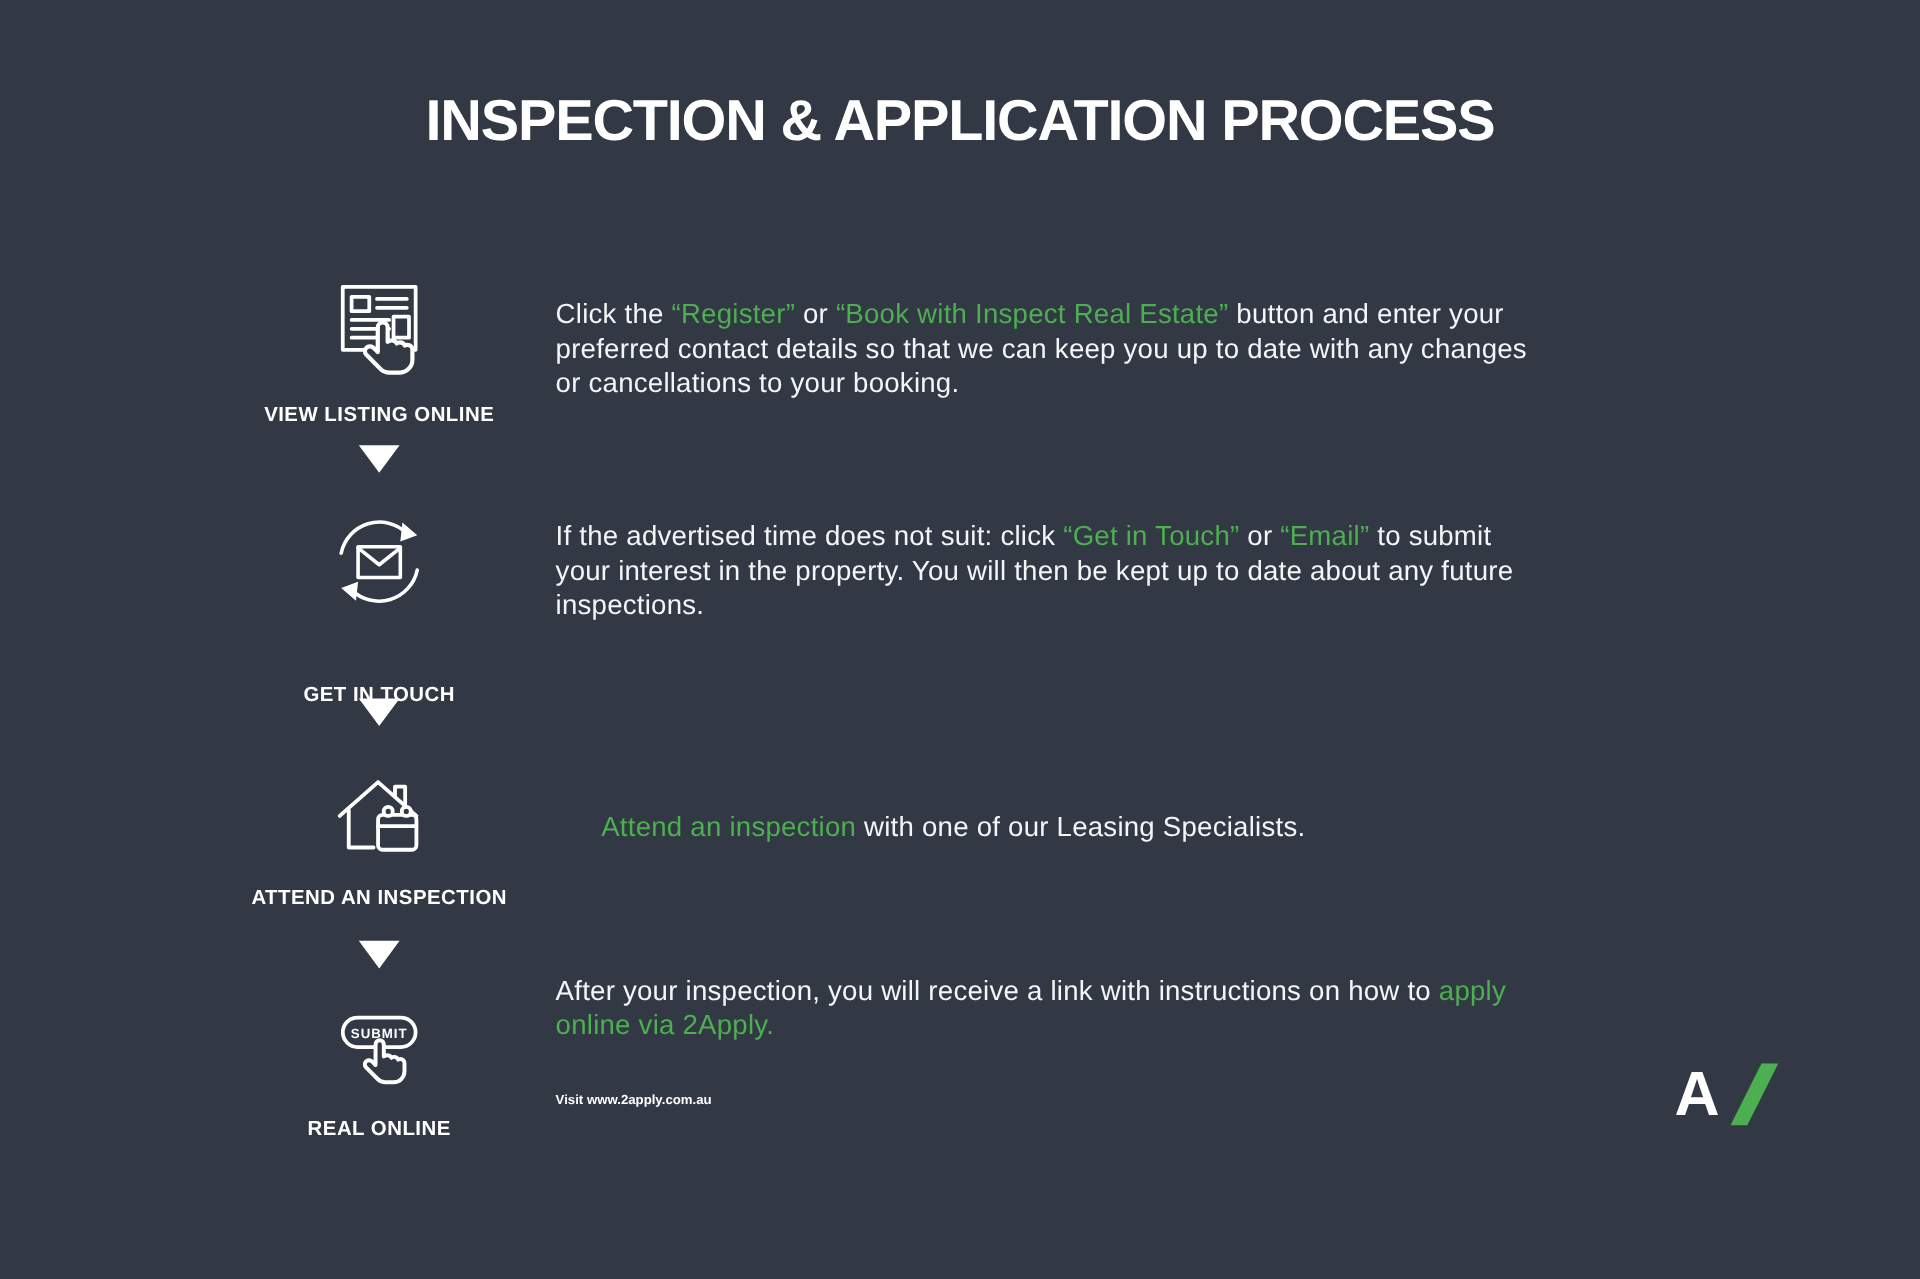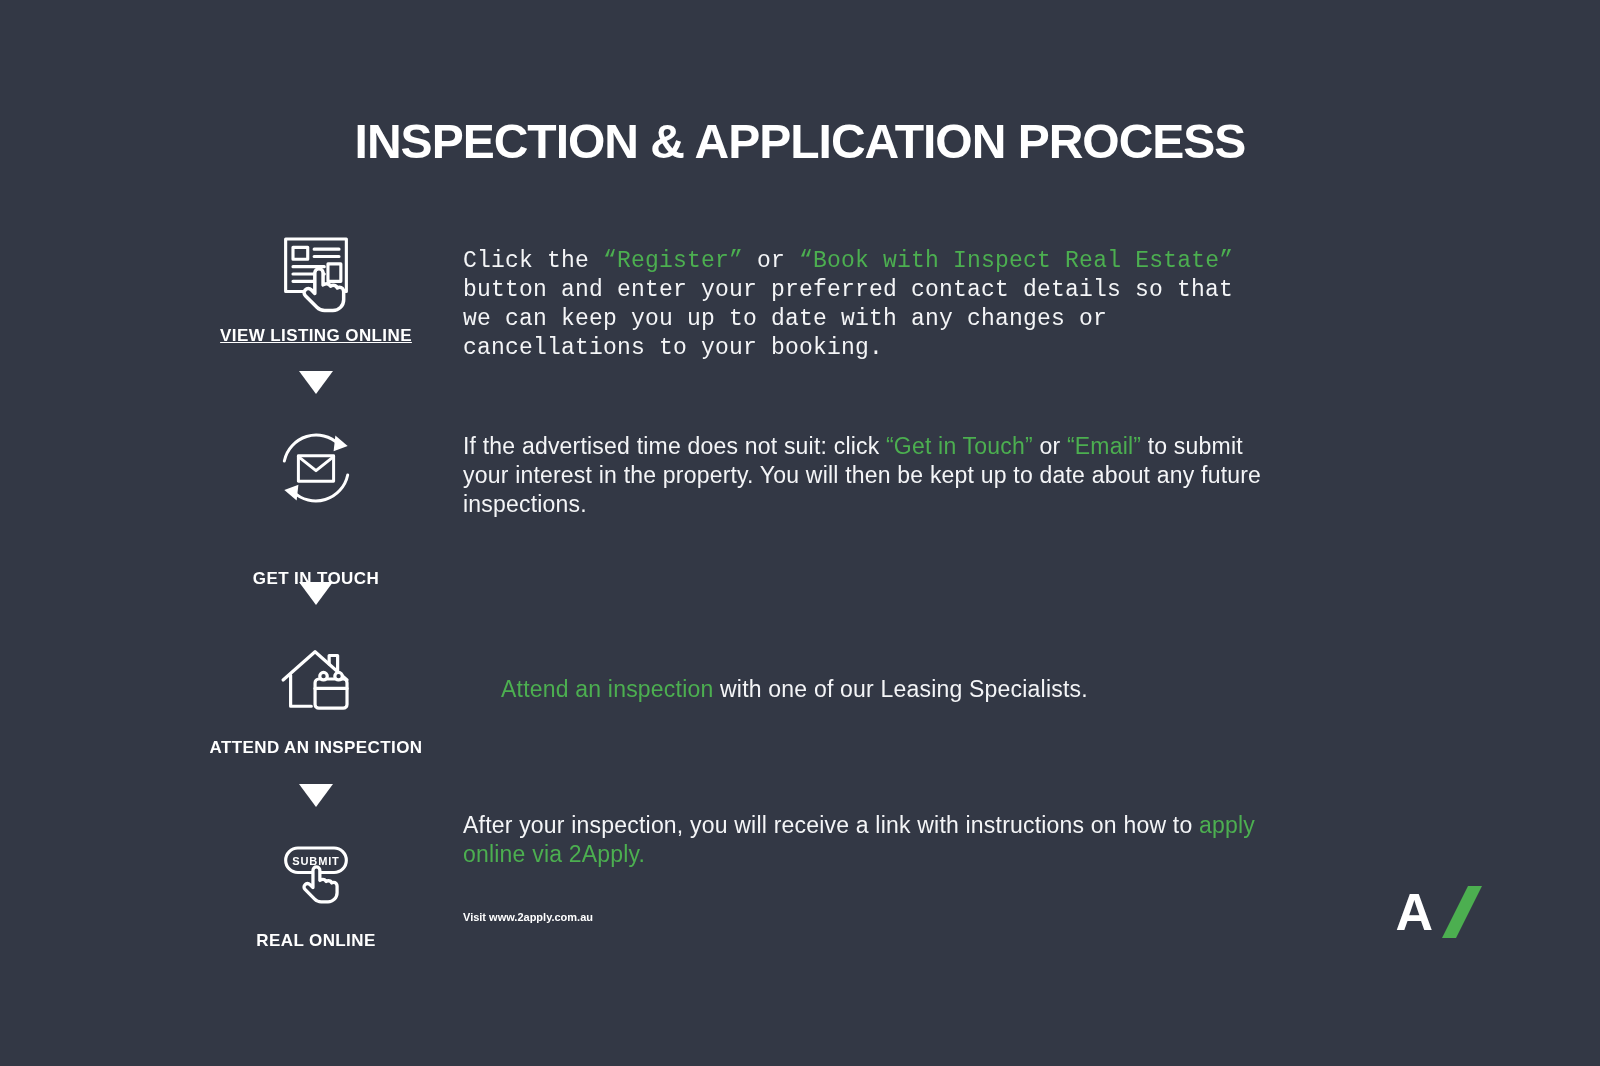--- a/index.html
+++ b/index.html
@@ -9,21 +9,20 @@
     font-family:"Liberation Sans", sans-serif;
     color:#f4f5f7;
     position:relative;
     overflow:hidden;
   }
   .title {
     position:absolute; top:74px; left:0; right:0;
     text-align:center;
     font-size:48px; font-weight:bold; letter-spacing:-1px;
     color:#ffffff;
-    margin-top:40px;
   }
   .icon-wrap { position:absolute; }
   .step-label {
     position:absolute; left:96px; width:440px;
     text-align:center;
     font-size:17px; font-weight:bold; letter-spacing:.4px;
     color:#ffffff;
   }
   .tri {
     position:absolute; left:299px;
@@ -60,22 +59,22 @@
   <svg class="step-icon" width="92" height="92" viewBox="0 0 100 100" fill="none" stroke="#ffffff" stroke-width="3.4" stroke-linecap="round" stroke-linejoin="round">
     <rect x="17" y="12" width="66" height="57"></rect>
     <rect x="25" y="21" width="16" height="13"></rect>
     <path d="M48 23 H75 M48 31 H75 M25 42 H59 M25 50 H59 M25 58 H48"></path>
     <rect x="63" y="39" width="14" height="19"></rect>
     <g transform="translate(42,42) scale(1.12)">
       <path fill="#333845" d="M10 2 C7.8 2 6 3.8 6 6 V26 L2.5 22.5 C0.9 20.9 -1.7 20.9 -3.2 22.5 C-4.8 24.1 -4.8 26.6 -3.2 28.2 L8 39.5 C10 41.5 12.7 42.6 15.5 42.6 H23.5 C29.3 42.6 34 37.9 34 32.1 V24.1 C34 21.9 32.2 20.1 30 20.1 C29.2 20.1 28.5 20.3 27.9 20.7 C27.2 19.1 25.7 18.1 23.9 18.1 C22.9 18.1 22 18.4 21.3 19 C20.6 17.4 19.1 16.5 17.4 16.5 C16.2 16.5 15 17 14 17.7 V6 C14 3.8 12.2 2 10 2 Z"></path>
     </g>
   </svg>
 </div>
-<div class="step-label" style="top:326px;text-decoration:underline;">VIEW LISTING ONLINE</div>
-<div class="step-text" style="top:247px;font-family:Liberation Mono, monospace;"><span>Click the </span><span class="green">“Register”</span><span> or </span><span class="green">“Book with Inspect Real Estate”</span><span> button and enter your preferred contact details so that we can keep you up to date with any changes or cancellations to your booking.</span></div>
+<div class="step-label" style="top:336px;">VIEW LISTING ONLINE</div>
+<div class="step-text" style="top:247px;"><span>Click the </span><span class="green">“Register”</span><span> or </span><span class="green">“Book with Inspect Real Estate”</span><span> button and enter your preferred contact details so that we can keep you up to date with any changes or cancellations to your booking.</span></div>
 
 <div class="tri" style="top:371px;"></div>
 
 <div class="icon-wrap" style="left:272px; top:424px;">
   <svg class="step-icon" width="88" height="88" viewBox="0 0 100 100" fill="none" stroke="#ffffff" stroke-width="3.4" stroke-linecap="round" stroke-linejoin="round">
     <rect x="30" y="36" width="40" height="29"></rect>
     <path d="M30 37 L50 53 L70 37"></path>
     <path d="M14 42 A 37 37 0 0 1 76 23"></path>
     <polygon points="72,13 86,25 70,31" fill="#ffffff" stroke="none"></polygon>
     <path d="M86 58 A 37 37 0 0 1 24 77"></path>

